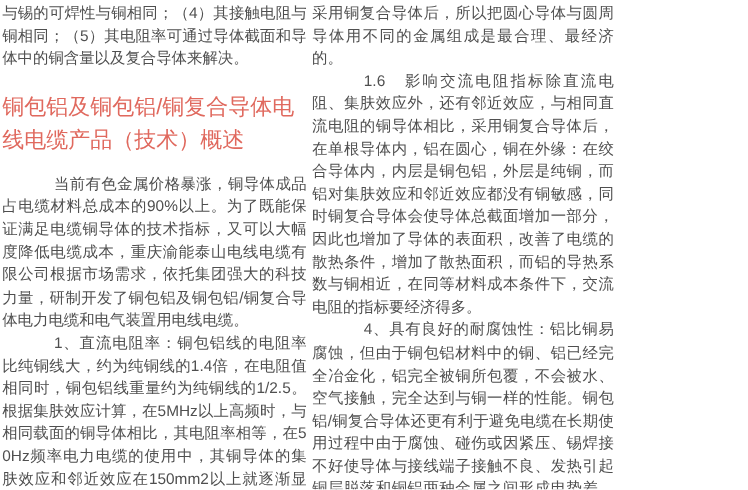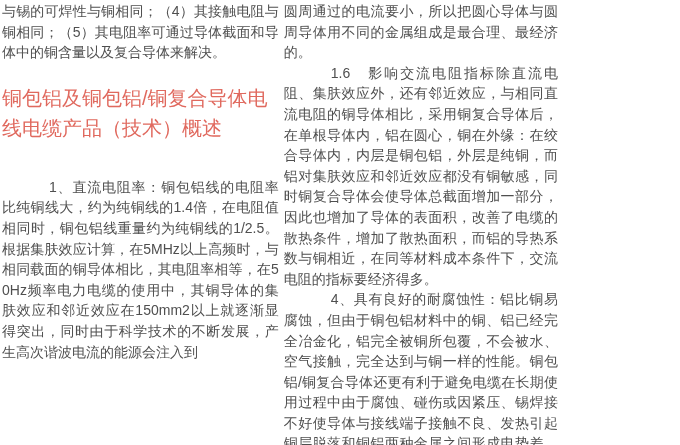--- a/index.html
+++ b/index.html
@@ -36,38 +36,39 @@
     font-size: 14px;
     line-height: 20.6px;
     color: #4f4f4f;
     text-align: justify;
     word-break: break-all;
   }
   p.first-indent {
     text-indent: 47px;
   }
   h1.section-heading {
-    margin: 20px 0 34px 0;
+    margin: 20px 0 14px 0;
     font-size: 20px;
     font-weight: 400;
     line-height: 30px;
     color: #e0695e;
     text-align: left;
   }
 </style>
 </head>
 <body>
 
 <div class="page">
 
   <div class="column col-left">
     <p class="body-par">与锡的可焊性与铜相同；（4）其接触电阻与铜相同；（5）其电阻率可通过导体截面和导体中的铜含量以及复合导体来解决。</p>
     <h1 class="section-heading">铜包铝及铜包铝/铜复合导体电线电缆产品（技术）概述</h1>
+    <p class="body-par first-indent">当前有色金属价格暴涨，铜导体成品占电缆材料总成本的90%以上。为了既能保证满足电缆铜导体的技术指标，又可以大幅度降低电缆成本，重庆渝能泰山电线电缆有限公司根据市场需求，依托集团强大的科技力量，研制开发了铜包铝及铜包铝/铜复合导体电力电缆和电气装置用电线电缆。</p>
     <p class="body-par first-indent">1、直流电阻率：铜包铝线的电阻率比纯铜线大，约为纯铜线的1.4倍，在电阻值相同时，铜包铝线重量约为纯铜线的1/2.5。根据集肤效应计算，在5MHz以上高频时，与相同载面的铜导体相比，其电阻率相等，在50Hz频率电力电缆的使用中，其铜导体的集肤效应和邻近效应在150mm2以上就逐渐显得突出，同时由于科学技术的不断发展，产生高次谐波电流的能源会注入到</p>
   </div>
 
   <div class="column col-right">
-    <p class="body-par">圆周通过的电流要小，所以把圆心导体与圆周导体用不同的金属组成是最合理、最经济的。</p>
+    <p class="body-par">采用铜复合导体后，所以把圆心导体与圆周导体用不同的金属组成是最合理、最经济的。</p>
     <p class="body-par first-indent">1.6　影响交流电阻指标除直流电阻、集肤效应外，还有邻近效应，与相同直流电阻的铜导体相比，采用铜复合导体后，在单根导体内，铝在圆心，铜在外缘：在绞合导体内，内层是铜包铝，外层是纯铜，而铝对集肤效应和邻近效应都没有铜敏感，同时铜复合导体会使导体总截面增加一部分，因此也增加了导体的表面积，改善了电缆的散热条件，增加了散热面积，而铝的导热系数与铜相近，在同等材料成本条件下，交流电阻的指标要经济得多。</p>
     <p class="body-par first-indent">4、具有良好的耐腐蚀性：铝比铜易腐蚀，但由于铜包铝材料中的铜、铝已经完全冶金化，铝完全被铜所包覆，不会被水、空气接触，完全达到与铜一样的性能。铜包铝/铜复合导体还更有利于避免电缆在长期使用过程中由于腐蚀、碰伤或因紧压、锡焊接不好使导体与接线端子接触不良、发热引起铜层脱落和铜铝两种金属之间形成电势差，加速电化腐蚀，造成电缆端部烧毁的隐患。对于铝导体，特别是在沿海地区，大气中盐雾所含有的氯离子会凝聚在铝在表面，易在表面的杂质和缺陷周围引起局部腐蚀，形成孔洞、裂纹和微电池，加剧铝导体的腐蚀。</p>
   </div>
 
 </div>
 
 </body></html>

